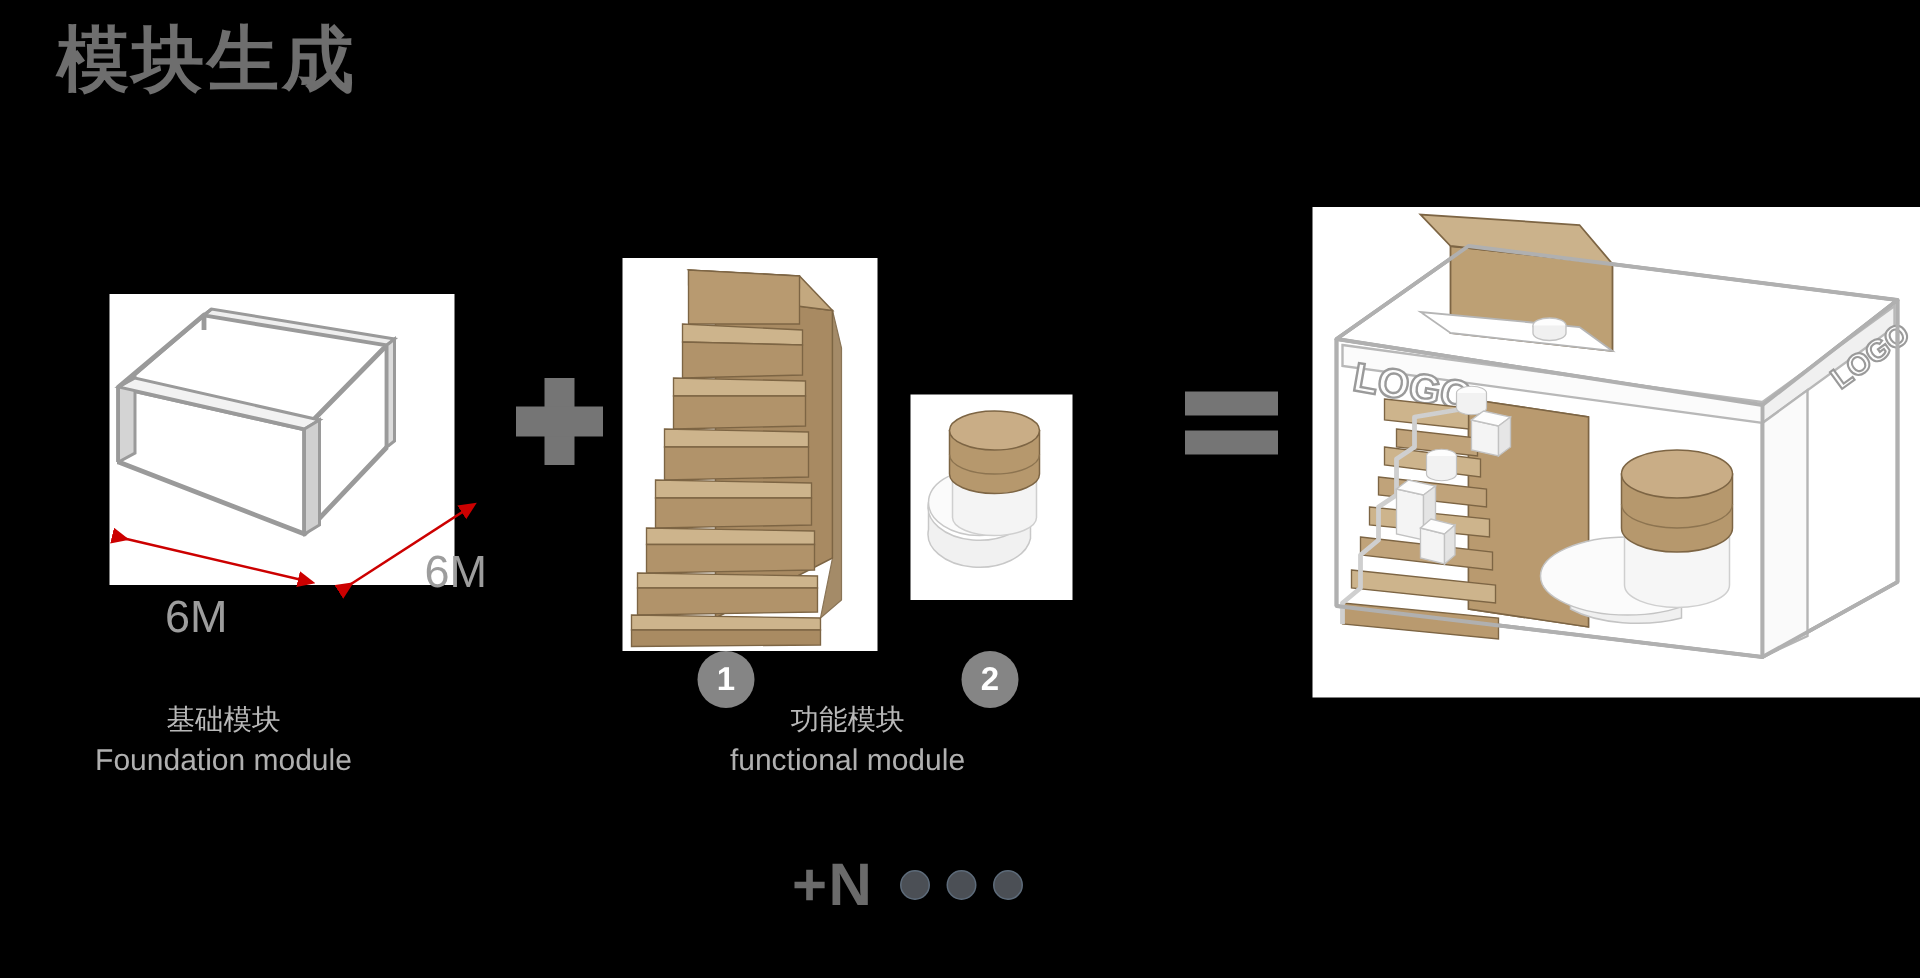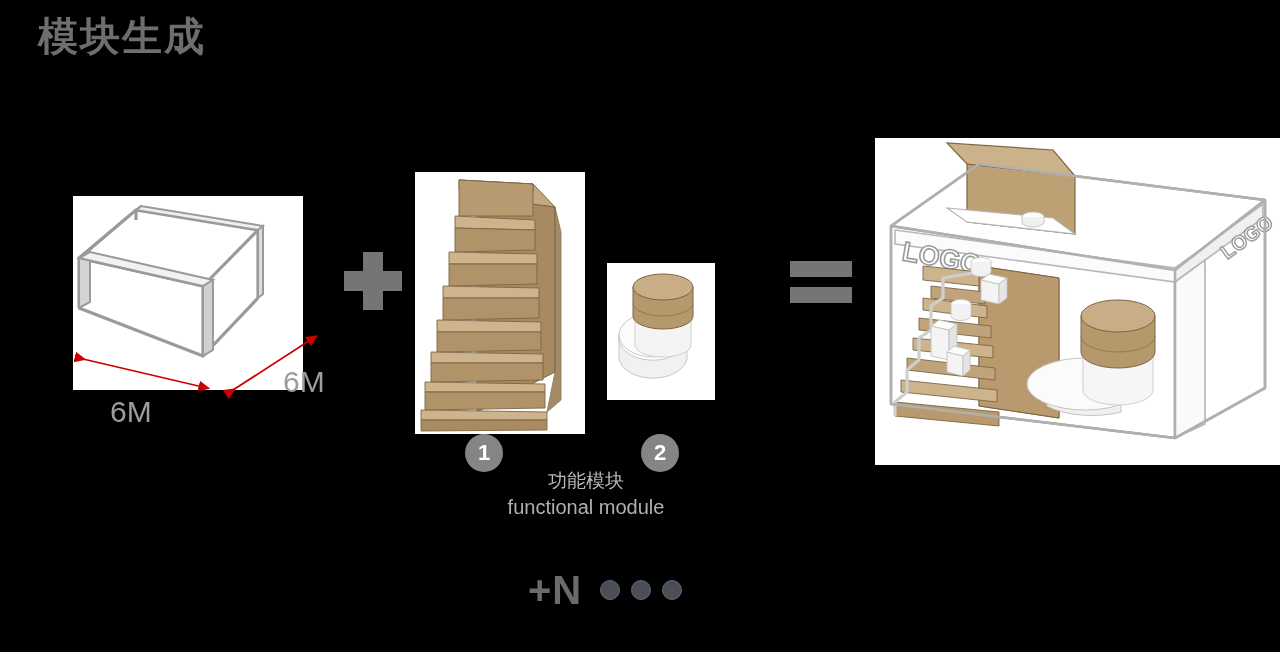--- a/index.html
+++ b/index.html
@@ -8,42 +8,42 @@
     background: #000;
     width: 1280px; height: 652px;
     overflow: hidden;
     font-family: "Liberation Sans", "DejaVu Sans", sans-serif;
   }
   #stage { position: relative; width: 1280px; height: 652px; background: #000; }
 
   
   .title {
     position: absolute; left: 38px; top: 12px;
-    font-size: 40px; font-weight: bold; color: #6e6e6e;
+    font-size: 48px; font-weight: bold; color: #6e6e6e;
     letter-spacing: 2px; line-height: 1.2;
   }
 
   
   .panel { position: absolute; background: #fff; overflow: hidden; }
 
   #panel-foundation { left: 73px;  top: 196px; width: 230px; height: 194px; }
   #panel-stairs     { left: 415px; top: 172px; width: 170px; height: 262px; }
   #panel-cylinder   { left: 607px; top: 263px; width: 108px; height: 137px; }
   #panel-chunks     { left: 875px; top: 138px; width: 405px; height: 327px; }
 
   
   .caption {
     position: absolute; text-align: center;
     color: #b3b3b3; line-height: 1.15;
   }
   .caption .cn { font-size: 19px; color: #b8b8b8; display: block; }
   .caption .en { font-size: 20px; color: #b0b0b0; display: block; margin-top: 4px; }
 
   #cap-foundation { left: 18px;  top: 470px; width: 262px; }
-  #cap-functional { left: 470px; top: 470px; width: 232px; }
+  #cap-functional { left: 449px; top: 470px; width: 232px; }
   #cap-chunks     { left: 975px; top: 470px; width: 232px; }
 
   
   .op { position: absolute; }
   .plus-v, .plus-h { position: absolute; background: #757575; }
   #op-plus { left: 344px; top: 252px; width: 58px; height: 58px; }
   #op-plus .plus-v { left: 19px; top: 0;   width: 20px; height: 58px; }
   #op-plus .plus-h { left: 0;   top: 19px; width: 58px; height: 20px; }
 
   #op-equals { left: 790px; top: 261px; width: 62px; height: 42px; }
@@ -118,20 +118,24 @@
       </marker>
     </defs>
 
     <line x1="28" y1="34" x2="152" y2="63" stroke="#cc0000" stroke-width="1.7" marker-start="url(#ah)" marker-end="url(#ah2)"></line>
 
     <line x1="178" y1="65" x2="260" y2="12" stroke="#cc0000" stroke-width="1.7" marker-start="url(#ah)" marker-end="url(#ah2)"></line>
   </svg>
   <div style="position:absolute;left:110px;top:395px;font-size:30px;color:#9d9d9d;">6M</div>
   <div style="position:absolute;left:283px;top:365px;font-size:30px;color:#9d9d9d;">6M</div>
 
+  <div class="caption" id="cap-foundation">
+    <span class="cn">基础模块</span>
+    <span class="en">Foundation module</span>
+  </div>
 
   <div class="op" id="op-plus">
     <span class="plus-v"></span>
     <span class="plus-h"></span>
   </div>
 
   <div class="panel" id="panel-stairs">
     <svg width="170" height="262" viewBox="0 0 170 262">
 
       <path d="M62 25 L140 35 L140 200 L62 240 Z" fill="#a88a62" stroke="#7d6544" stroke-width="1"></path>

